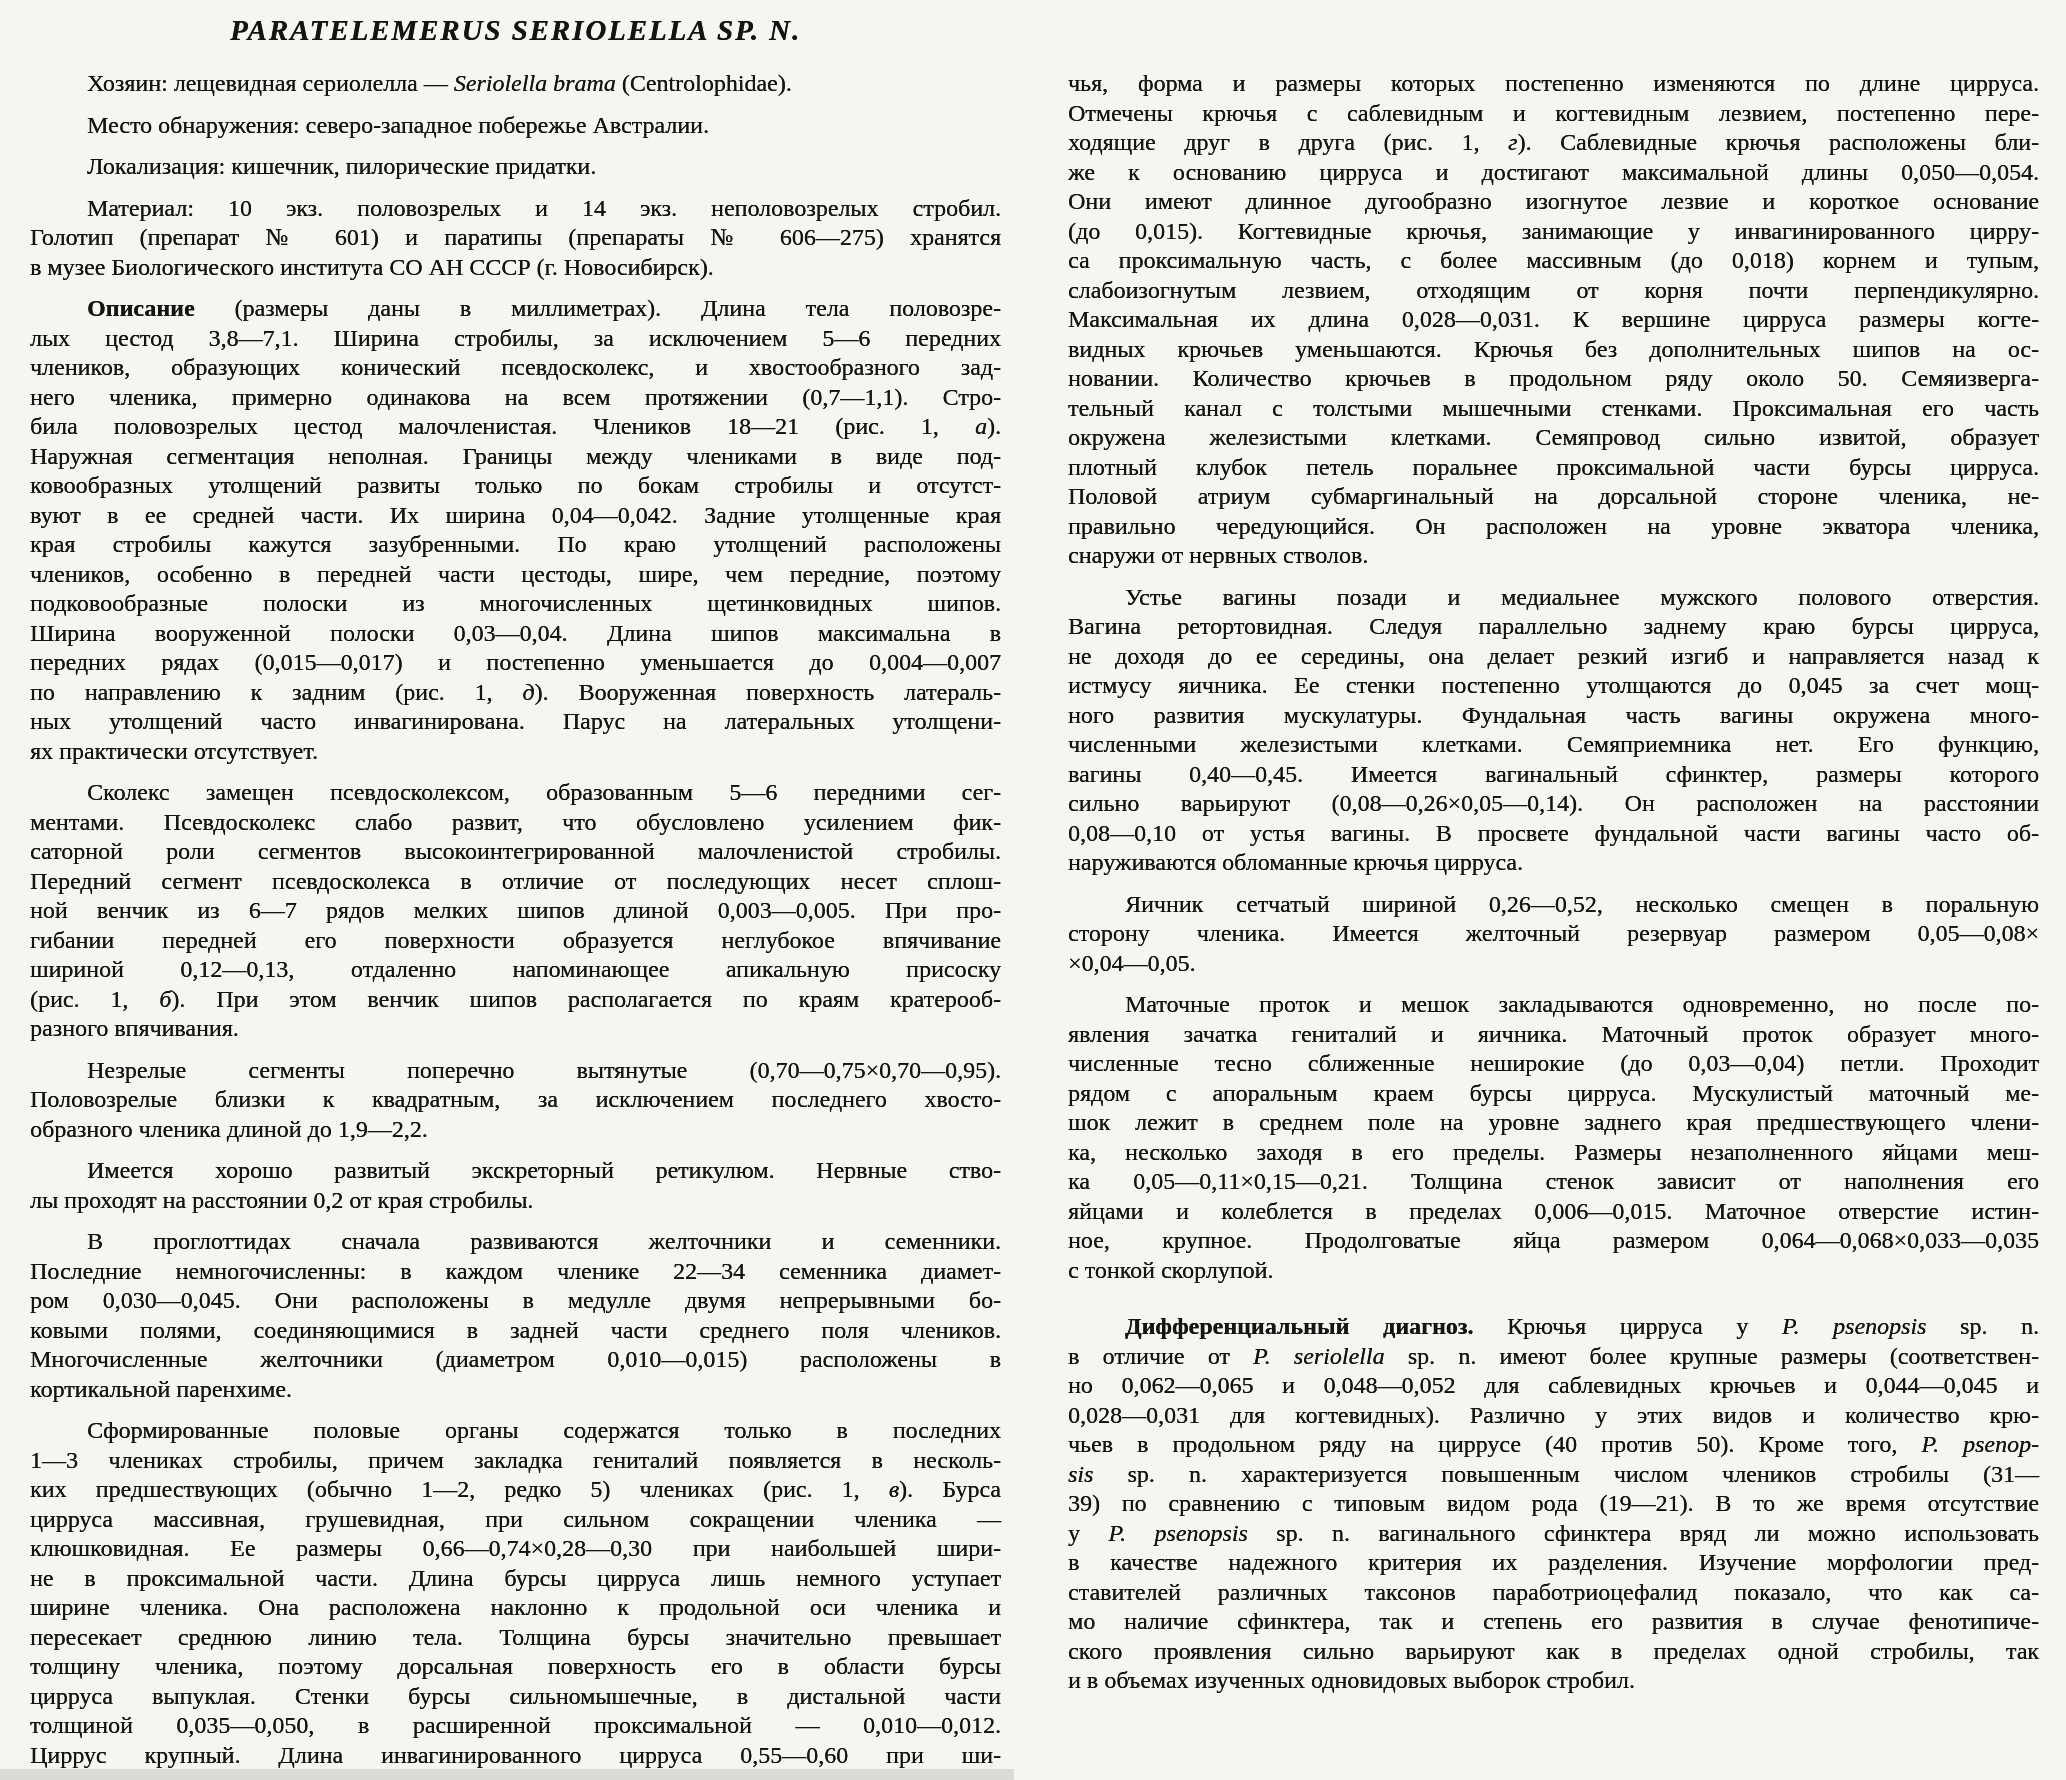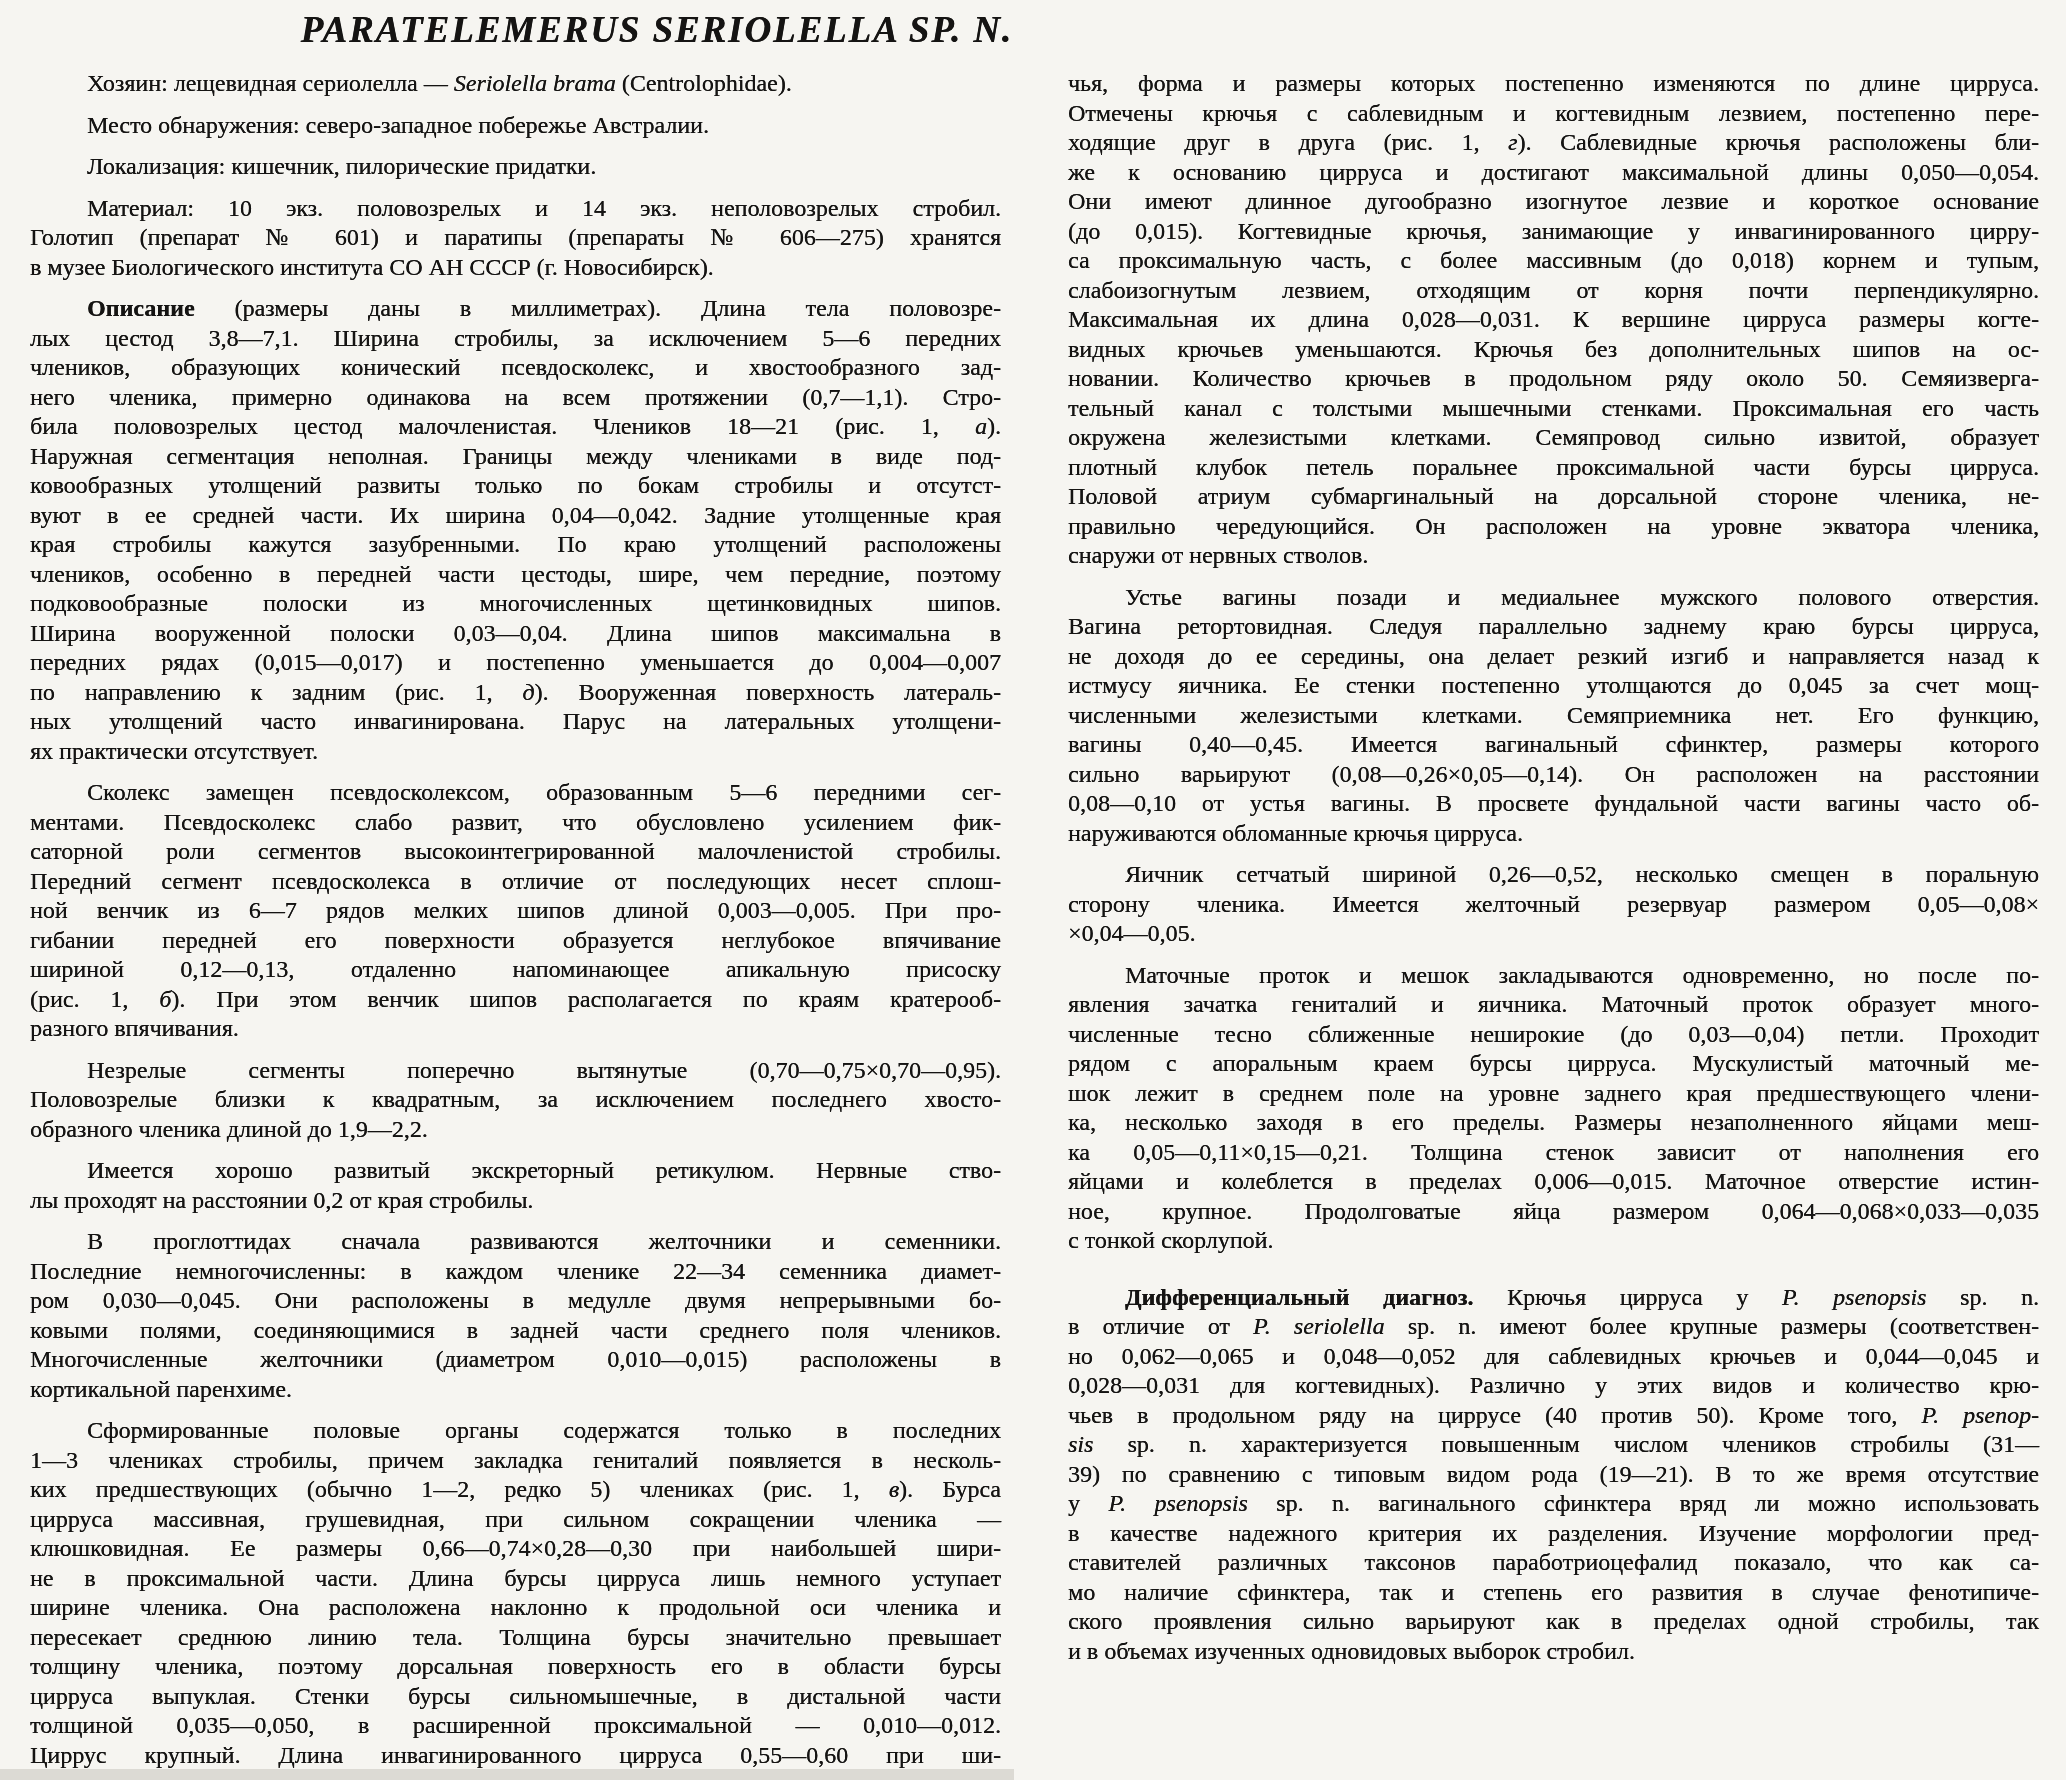--- a/index.html
+++ b/index.html
@@ -7,23 +7,23 @@
     width:2066px; height:1780px;
     background:#f6f5f1;
     overflow:hidden;
     font-family:"Liberation Serif","DejaVu Serif",serif;
     color:#151413;
   }
   .page { position:relative; width:2066px; height:1780px; }
 
   .title {
     position:absolute; top:13px; left:18px; width:995px;
-    text-align:right;
+    text-align:center;
     font-style:italic; font-weight:bold;
-    font-size:37px; line-height:34px;
+    font-size:29px; line-height:34px;
     letter-spacing:1.9px;
     text-shadow:0.3px 0 0 currentColor;
   }
 
   .col {
     position:absolute; top:57px; width:995px;
     font-size:24px;
     text-shadow:0.2px 0 0 currentColor;
   }
   .col-left  { left:18px; }
@@ -153,20 +153,21 @@
         <div class="ln">плотный клубок петель поральнее проксимальной части бурсы цирруса.</div>
         <div class="ln">Половой атриум субмаргинальный на дорсальной стороне членика, не-</div>
         <div class="ln">правильно чередующийся. Он расположен на уровне экватора членика,</div>
         <div class="ln end">снаружи от нервных стволов.</div>
       </div>
       <div class="para">
         <div class="ln ind">Устье вагины позади и медиальнее мужского полового отверстия.</div>
         <div class="ln">Вагина ретортовидная. Следуя параллельно заднему краю бурсы цирруса,</div>
         <div class="ln">не доходя до ее середины, она делает резкий изгиб и направляется назад к</div>
         <div class="ln">истмусу яичника. Ее стенки постепенно утолщаются до 0,045 за счет мощ-</div>
+        <div class="ln">ного развития мускулатуры. Фундальная часть вагины окружена много-</div>
         <div class="ln">численными железистыми клетками. Семяприемника нет. Его функцию,</div>
         <div class="ln">вагины 0,40—0,45. Имеется вагинальный сфинктер, размеры которого</div>
         <div class="ln">сильно варьируют (0,08—0,26×0,05—0,14). Он расположен на расстоянии</div>
         <div class="ln">0,08—0,10 от устья вагины. В просвете фундальной части вагины часто об-</div>
         <div class="ln end">наруживаются обломанные крючья цирруса.</div>
       </div>
       <div class="para">
         <div class="ln ind">Яичник сетчатый шириной 0,26—0,52, несколько смещен в поральную</div>
         <div class="ln">сторону членика. Имеется желточный резервуар размером 0,05—0,08×</div>
         <div class="ln end">×0,04—0,05.</div>

